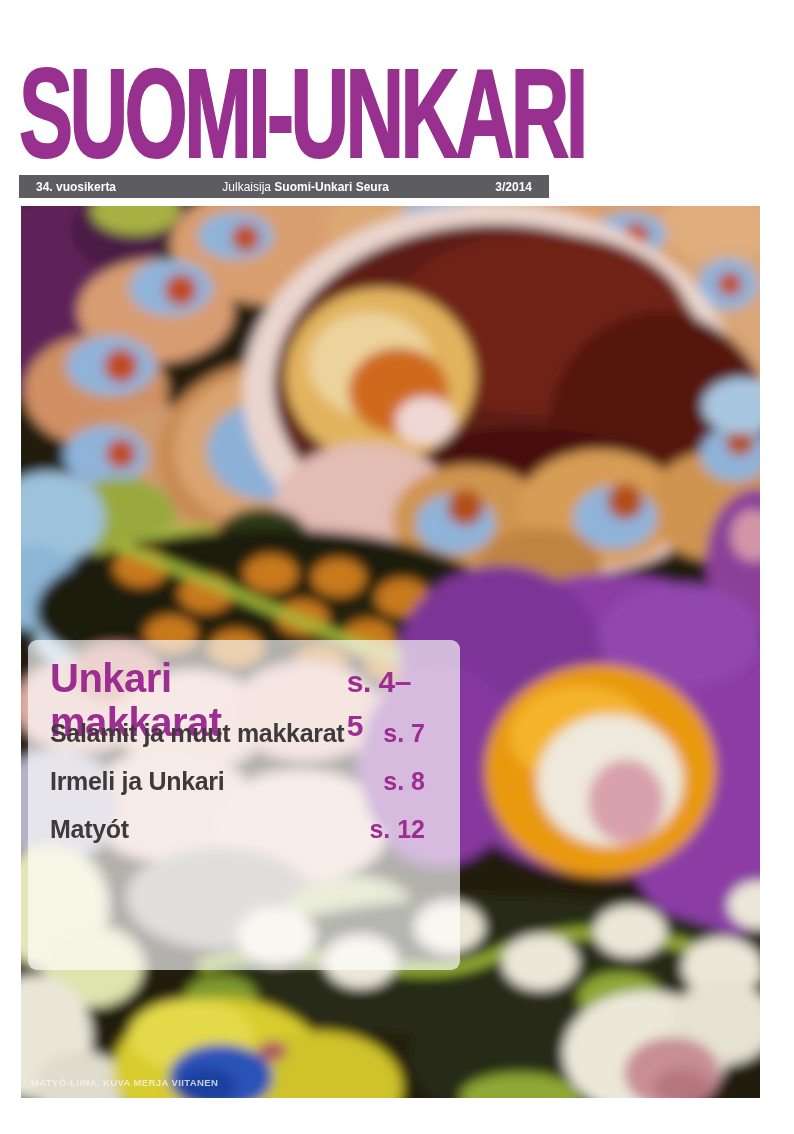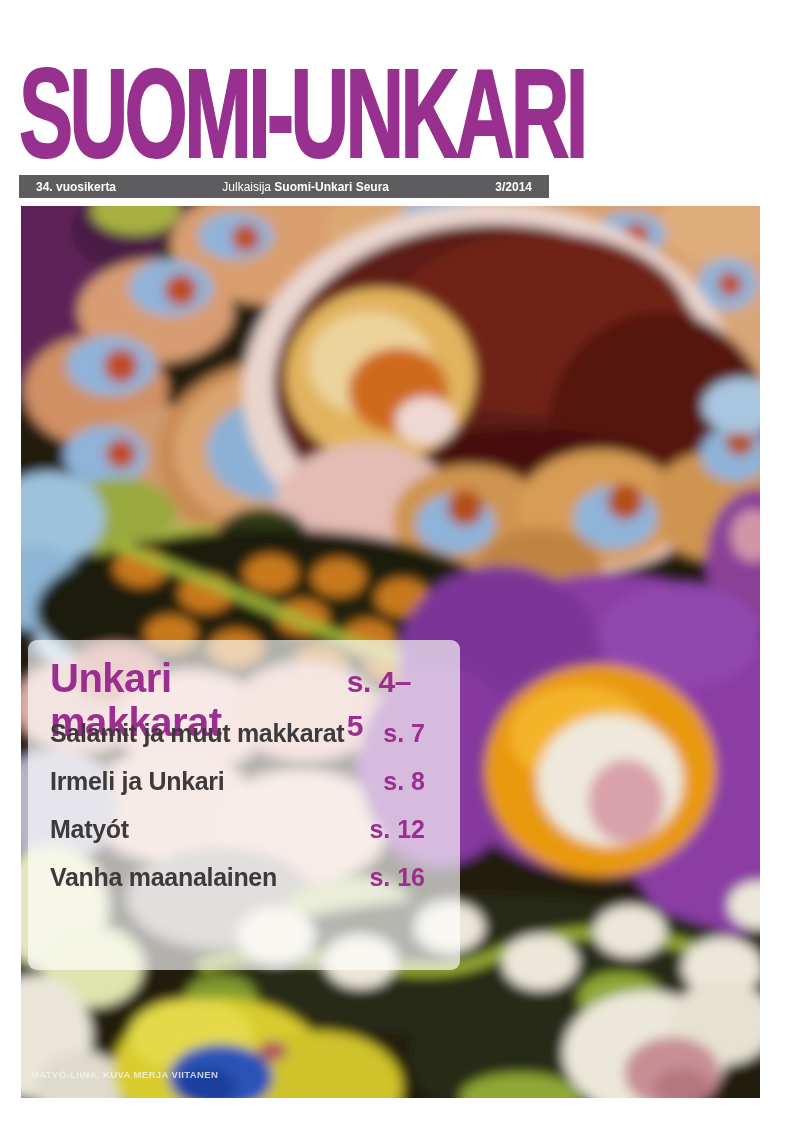--- a/index.html
+++ b/index.html
@@ -52,21 +52,21 @@
   }
   .toc-row{
     display:flex;justify-content:space-between;align-items:baseline;
     height:30px;line-height:30px;margin-top:18px;
   }
   .toc-row:first-of-type{margin-top:16px;}
   .toc-label{font-size:25px;font-weight:bold;color:#3E3A3B;letter-spacing:-0.3px;}
   .toc-page{font-size:25px;font-weight:bold;color:#9B2E90;}
   
   .caption{
-    position:absolute;left:10px;bottom:18px;
+    position:absolute;left:10px;bottom:10px;
     font-size:9.5px;font-weight:bold;letter-spacing:0.4px;
     color:rgba(245,243,238,0.78);
   }
 </style>
 </head>
 <body>
 
 <div class="page">
 
   <div class="masthead">SUOMI-UNKARI</div>
@@ -247,22 +247,18 @@
         <span class="toc-page">s. 7</span>
       </div>
       <div class="toc-row">
         <span class="toc-label">Irmeli ja Unkari</span>
         <span class="toc-page">s. 8</span>
       </div>
       <div class="toc-row">
         <span class="toc-label">Matyót</span>
         <span class="toc-page">s. 12</span>
       </div>
-      <div class="toc-row">
-        <span class="toc-label">Vanha maanalainen</span>
-        <span class="toc-page">s. 16</span>
-      </div>
     </div>
 
     <div class="caption">MATYÓ-LIINA. KUVA MERJA VIITANEN</div>
   </div>
 
 </div>
 
 </body></html>

